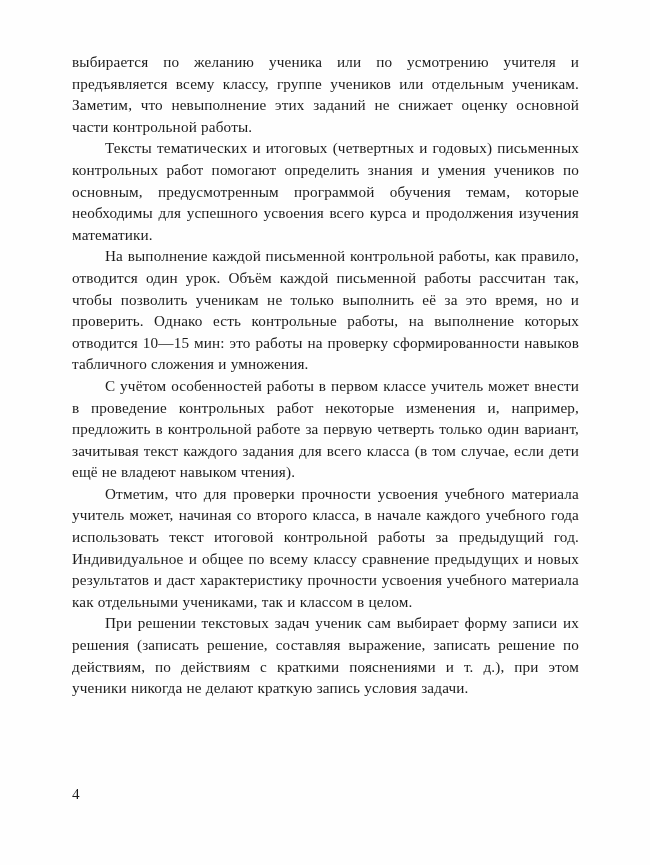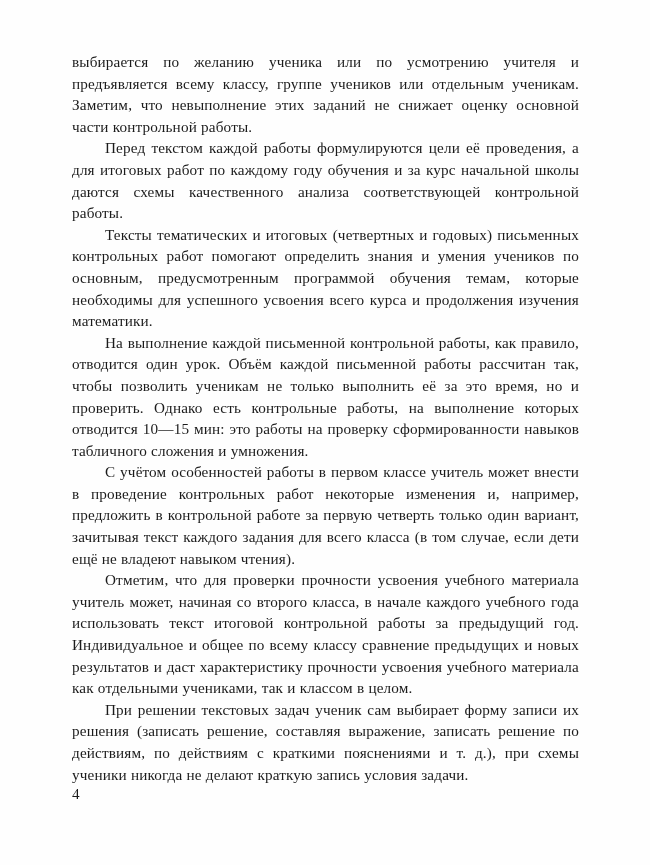--- a/index.html
+++ b/index.html
@@ -57,23 +57,22 @@
     letter-spacing: 0.15px;
   }
 </style>
 </head>
 <body>
 
 <div class="page">
 
   <div class="text-block">
     <p class="para continuation">выбирается по желанию ученика или по усмотрению учителя и предъявляется всему классу, группе учеников или отдельным ученикам. Заметим, что невыполнение этих заданий не снижает оценку основной части контрольной работы.</p>
-    <p class="para">Перед текстом каждой работы формулируются цели её проведения, а для итоговых работ по каждому году обучения и за курс начальной школы даются схемы качественного анализа соответствующей контрольной работы.</p>
     <p class="para">Тексты тематических и итоговых (четвертных и годовых) письменных контрольных работ помогают определить знания и умения учеников по основным, предусмотренным программой обучения темам, которые необходимы для успешного усвоения всего курса и продолжения изучения математики.</p>
     <p class="para">На выполнение каждой письменной контрольной работы, как правило, отводится один урок. Объём каждой письменной работы рассчитан так, чтобы позволить ученикам не только выполнить её за это время, но и проверить. Однако есть контрольные работы, на выполнение которых отводится 10—15 мин: это работы на проверку сформированности навыков табличного сложения и умножения.</p>
     <p class="para">С учётом особенностей работы в первом классе учитель может внести в проведение контрольных работ некоторые изменения и, например, предложить в контрольной работе за первую четверть только один вариант, зачитывая текст каждого задания для всего класса (в том случае, если дети ещё не владеют навыком чтения).</p>
     <p class="para">Отметим, что для проверки прочности усвоения учебного материала учитель может, начиная со второго класса, в начале каждого учебного года использовать текст итоговой контрольной работы за предыдущий год. Индивидуальное и общее по всему классу сравнение предыдущих и новых результатов и даст характеристику прочности усвоения учебного материала как отдельными учениками, так и классом в целом.</p>
-    <p class="para">При решении текстовых задач ученик сам выбирает форму записи их решения (записать решение, составляя выражение, записать решение по действиям, по действиям с краткими пояснениями и т. д.), при схемы ученики никогда не делают краткую запись условия задачи.</p>
+    <p class="para">При решении текстовых задач ученик сам выбирает форму записи их решения (записать решение, составляя выражение, записать решение по действиям, по действиям с краткими пояснениями и т. д.), при этом ученики никогда не делают краткую запись условия задачи.</p>
   </div>
 
   <div class="page-number">4</div>
 
 </div>
 
 </body></html>

